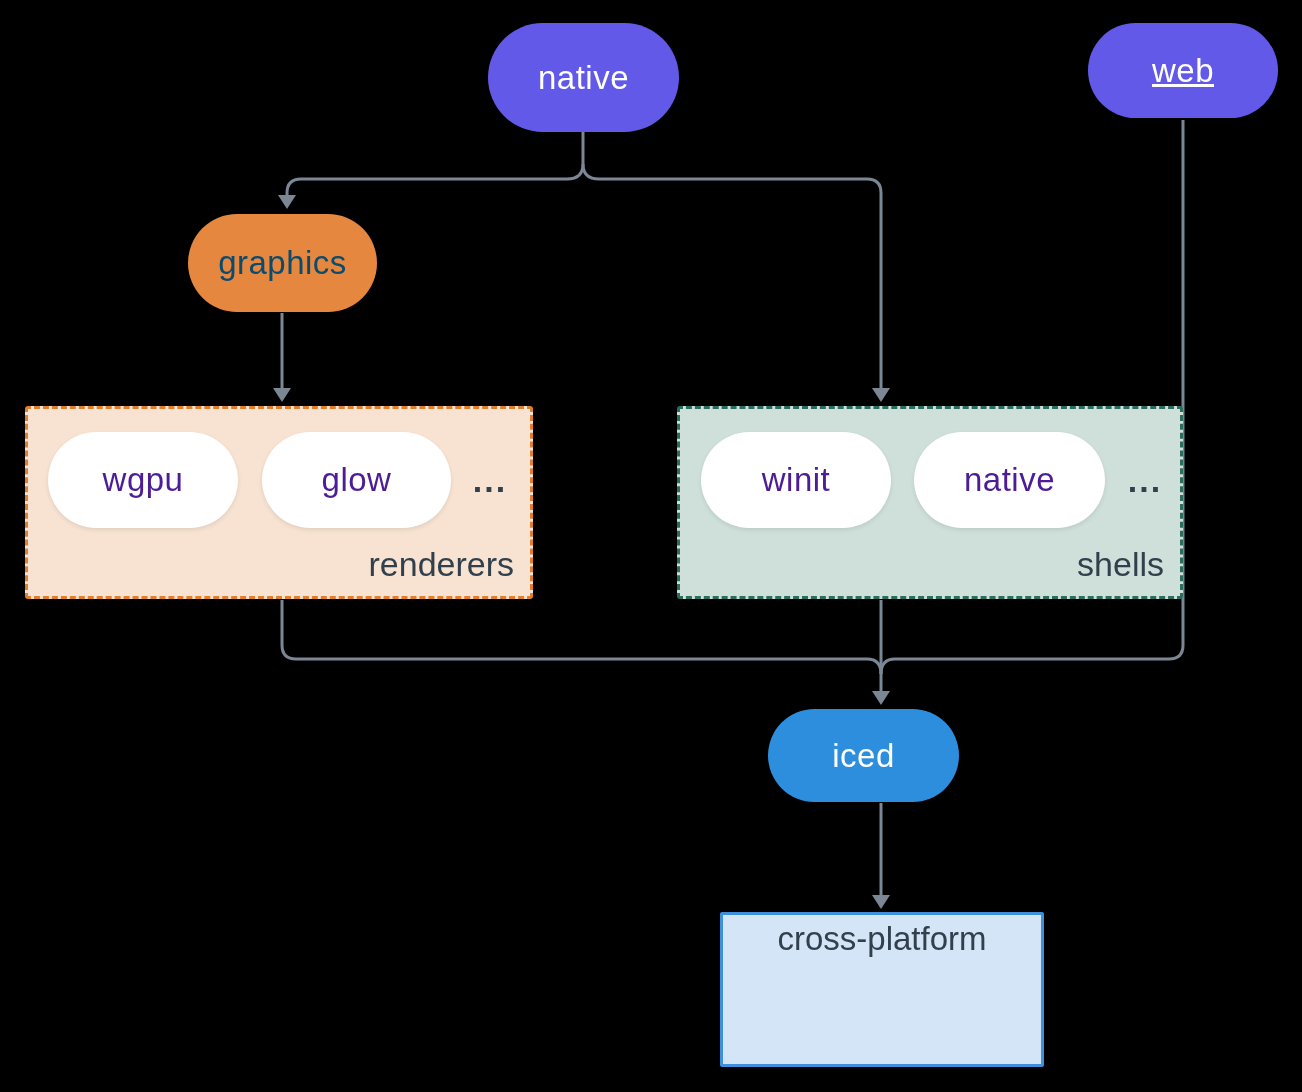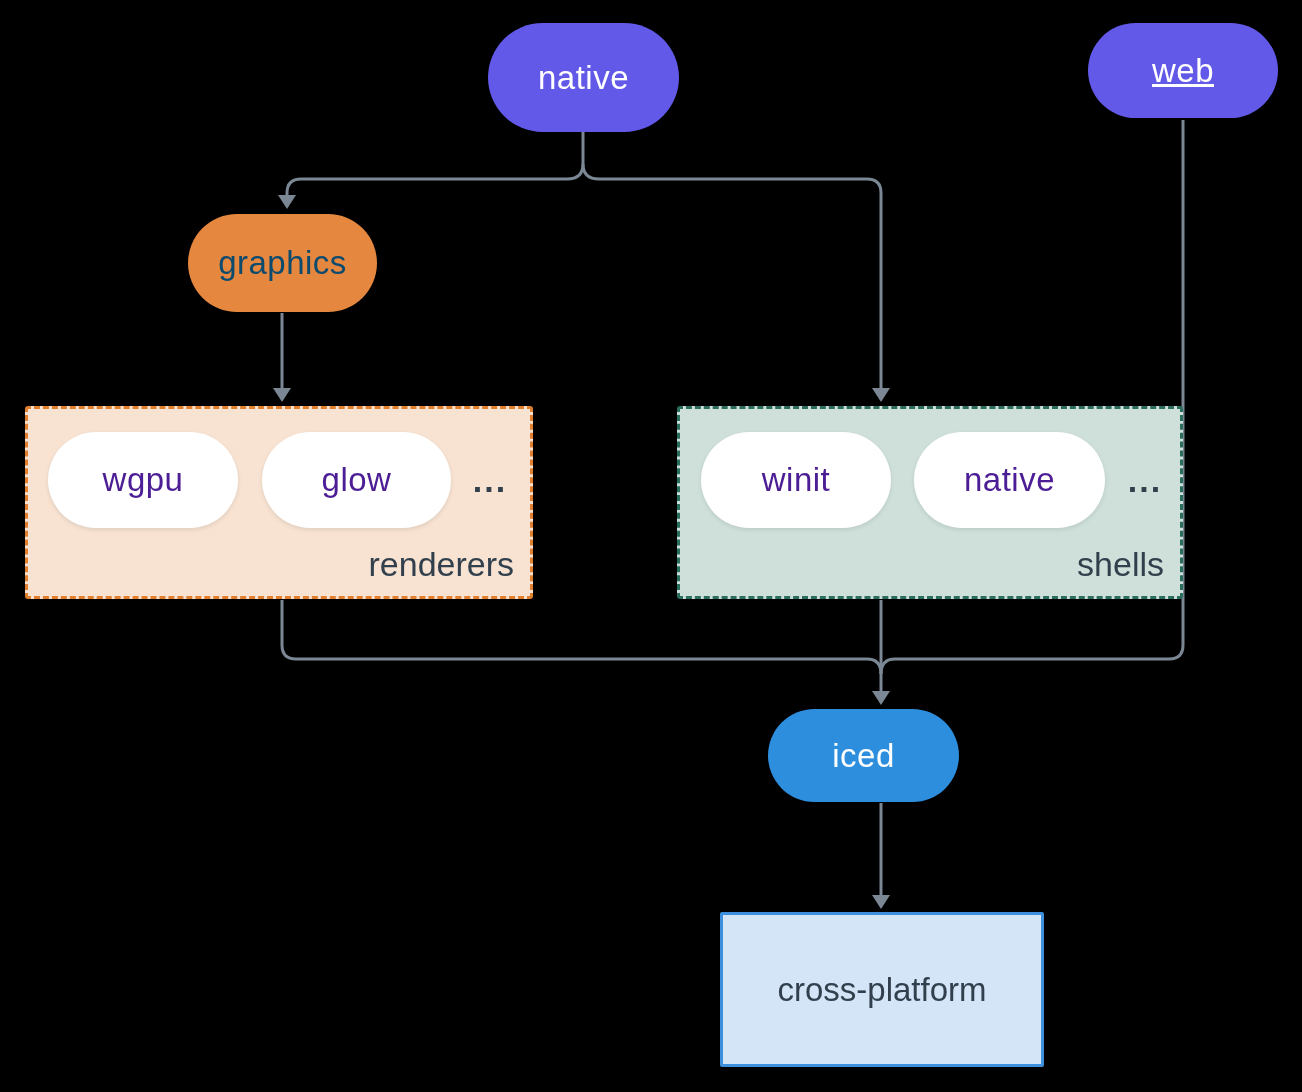--- a/index.html
+++ b/index.html
@@ -53,21 +53,21 @@
 
   .app-box {
     position: absolute;
     background: #d3e5f7;
     border: 3px solid #3e8fdc;
     border-radius: 2px;
     color: #31404c;
     display: flex;
     flex-direction: column;
     align-items: center;
-    justify-content: center;
+    justify-content: space-between;
     font-size: 33px;
     line-height: 1.45;
     text-align: center;
   }
 
   
   #node-native   { left: 488px;  top: 23px;  width: 191px; height: 109px; }
   #node-web      { left: 1088px; top: 23px;  width: 190px; height: 95px; text-decoration: underline; }
   #node-graphics { left: 188px;  top: 214px; width: 189px; height: 98px; }
   #node-iced     { left: 768px;  top: 709px; width: 191px; height: 93px; }

